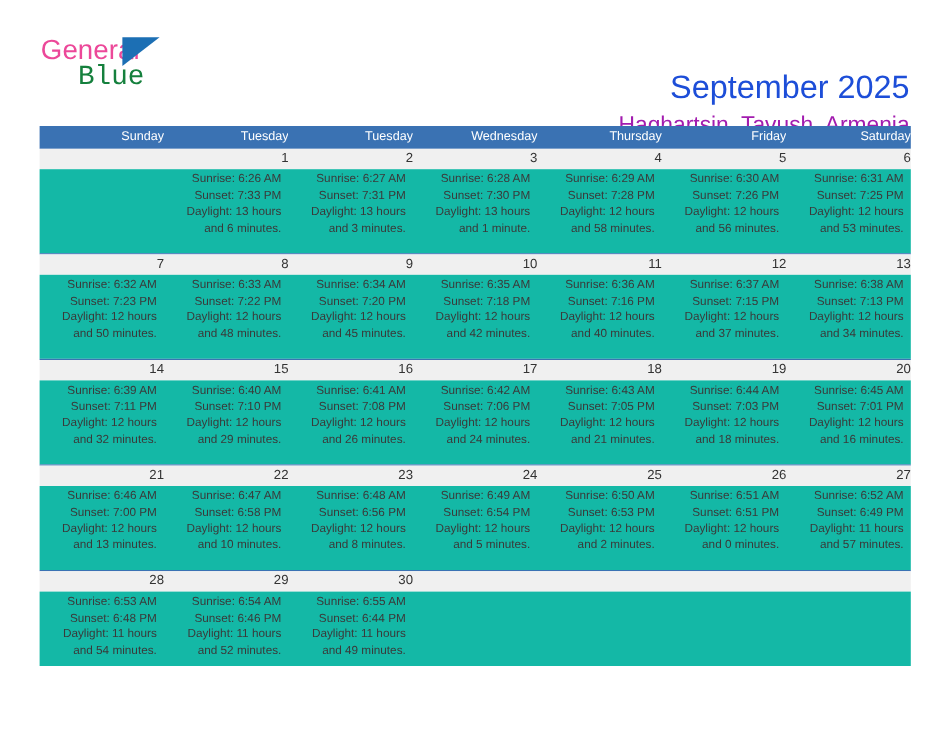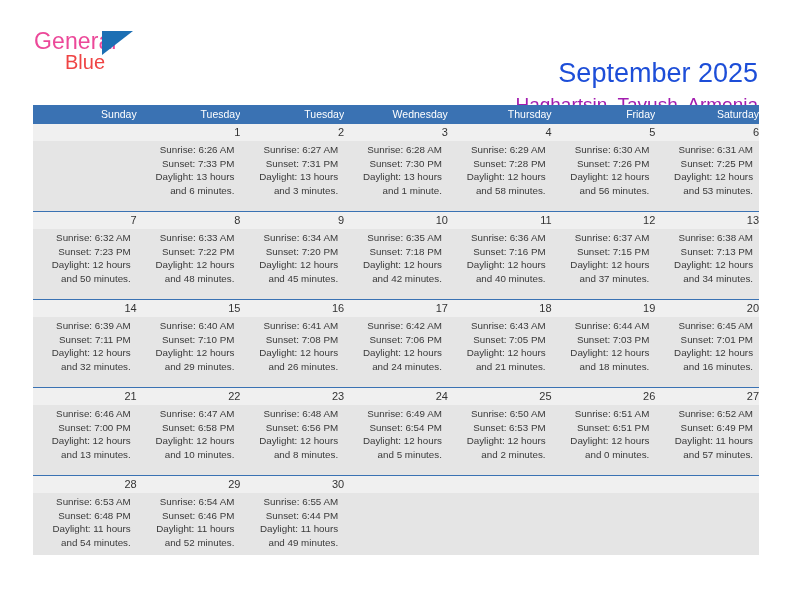--- a/index.html
+++ b/index.html
@@ -42,23 +42,23 @@
     top: 0;
     font-size: 23px;
     letter-spacing: .1px;
     color: #ec4899;
     font-family: "Liberation Sans", sans-serif;
   }
   .logo-blue {
     position: absolute;
     left: 31px;
     top: 23px;
-    font-size: 20px;
-    color: #ef4444;
-    font-family: Liberation Sans, sans-serif;
+    font-size: 23px;
+    color: #15803d;
+    font-family: Liberation Mono, monospace;
   }
   .logo-triangle {
     position: absolute;
     left: 68px;
     top: 3px;
     width: 0;
     height: 0;
     border-left: 31px solid #1c6fb4;
     border-bottom: 24px solid transparent;
   }
@@ -115,21 +115,21 @@
   .week:first-of-type {
     border-top: none;
   }
   .week-numbers {
     display: flex;
     background: #f0f0f0;
     height: 17px;
   }
   .week-body {
     display: flex;
-    background: #e5e5e5;
+    background: #14b8a6;
   }
   .daynum {
     flex: 1 1 0;
     font-size: 11px;
     line-height: 17px;
     padding-left: 5px;
     color: #333333;
     box-sizing: border-box;
   }
   .cell {

